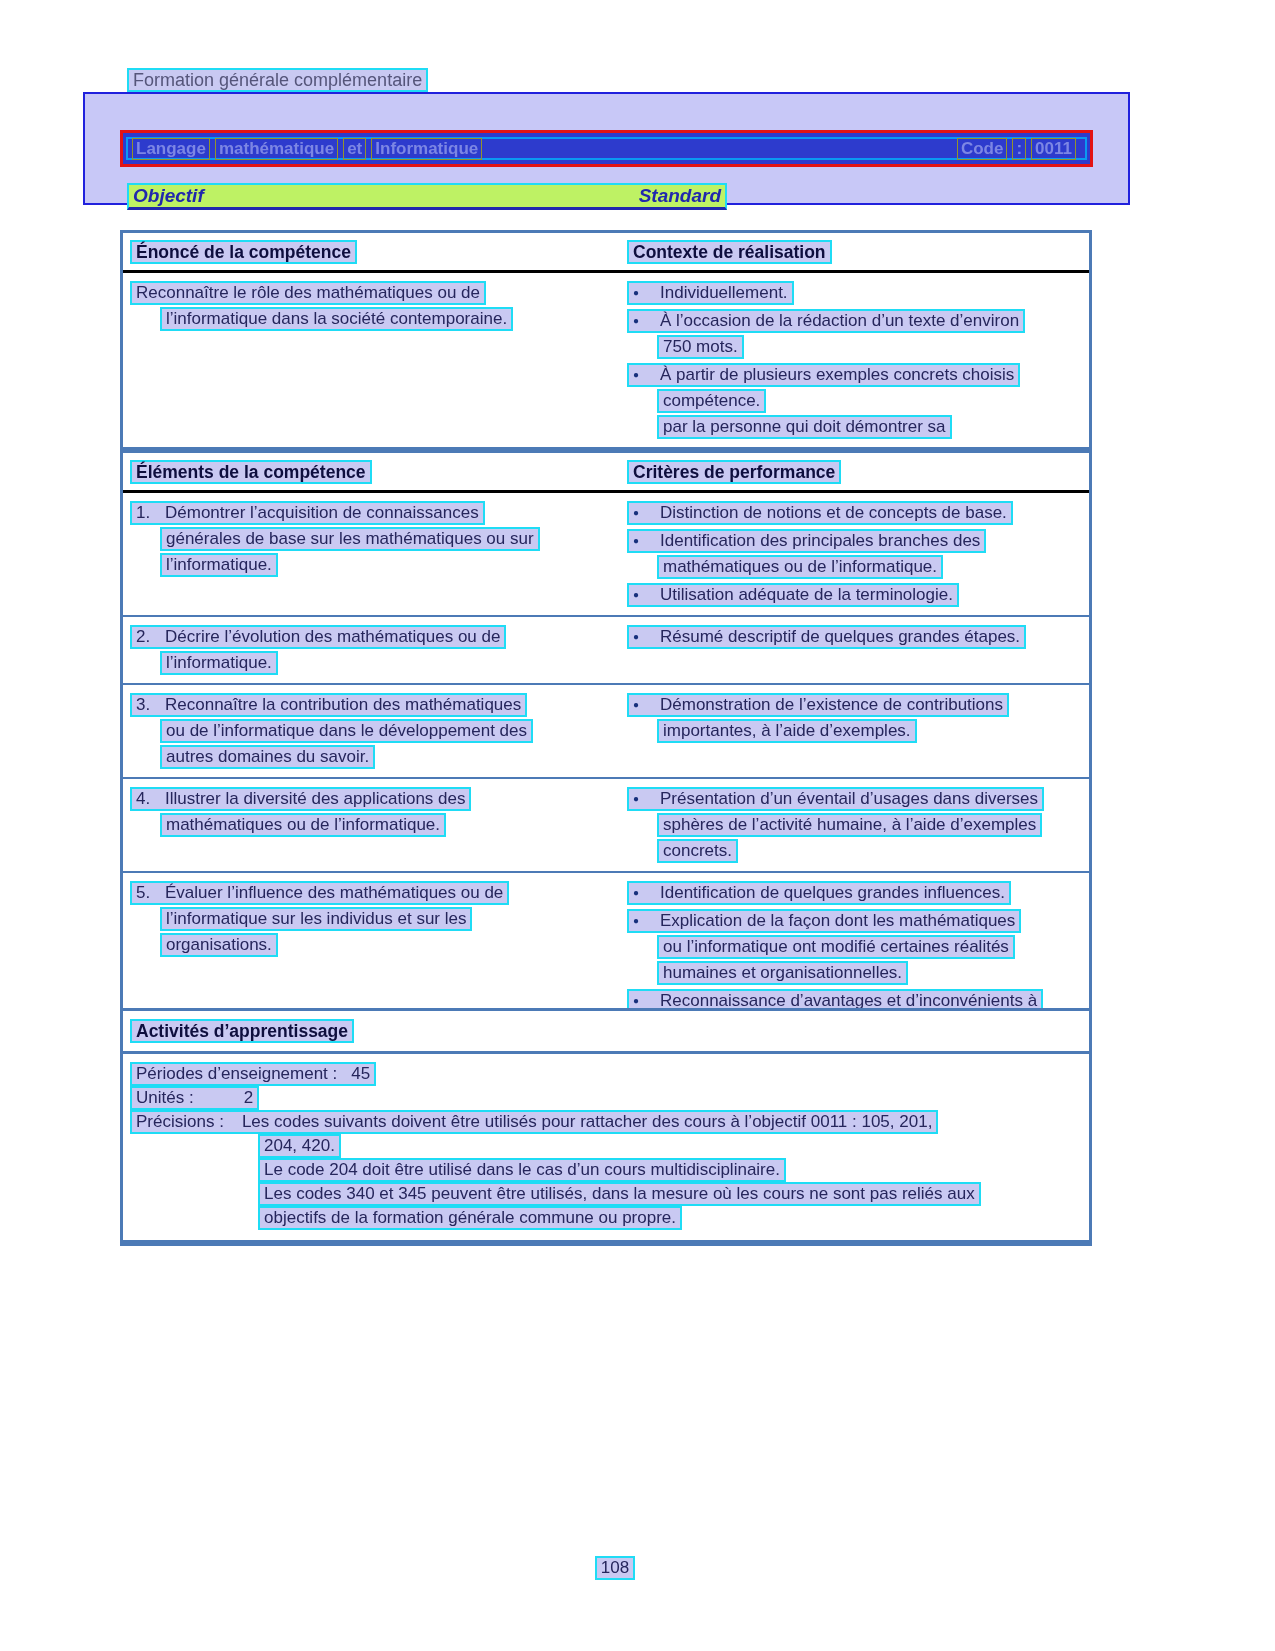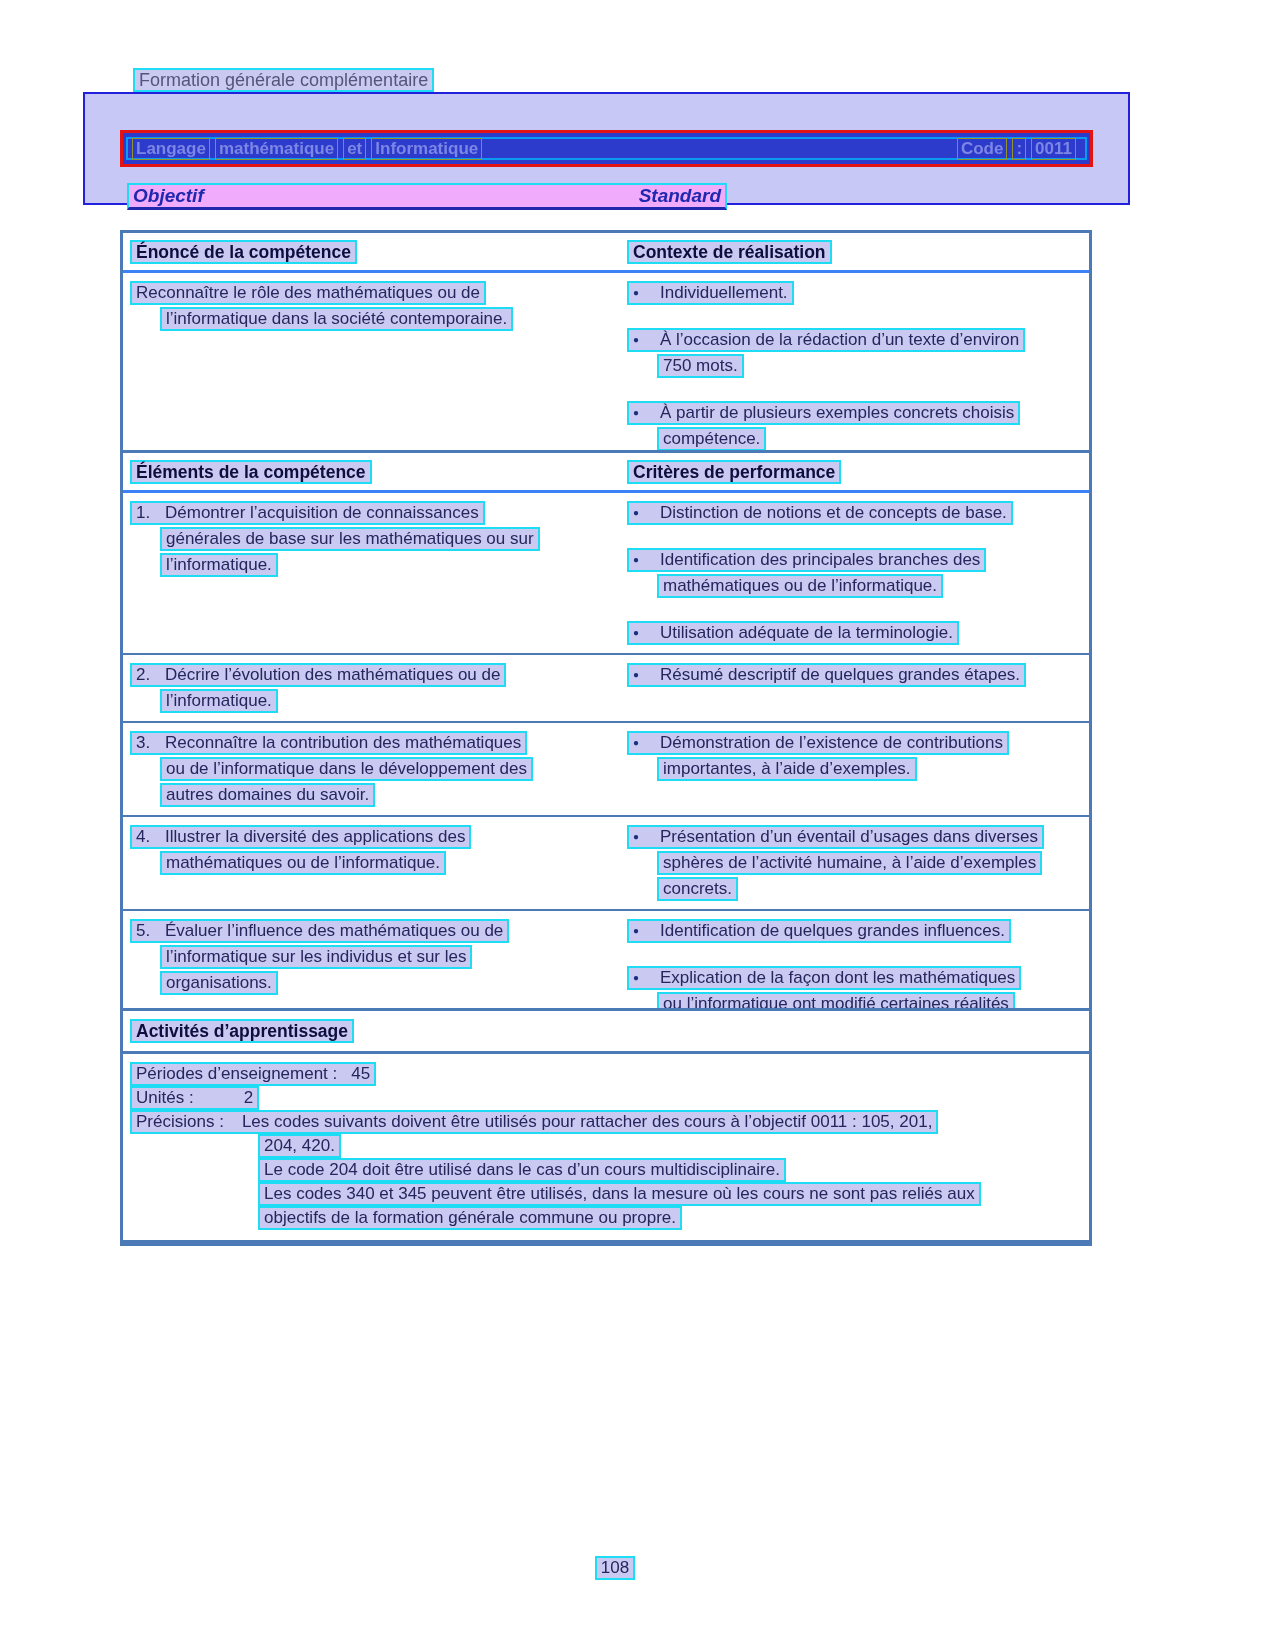--- a/index.html
+++ b/index.html
@@ -17,21 +17,21 @@
     display:inline-block;
     background:#c9c9f2;
     border:2px solid #1fdcf5;
     padding:0 4px;
     line-height:20px;
     white-space:nowrap;
     vertical-align:top;
   }
   .hdr{font-weight:bold;color:#0e0e3e;font-size:17.5px;}
   
-  .breadcrumb{position:absolute;left:133px;top:68px;color:#55557a;font-size:18px;}
+  .breadcrumb{position:absolute;left:127px;top:68px;color:#55557a;font-size:18px;}
   
   .band{
     position:absolute;left:83px;top:92px;width:1043px;height:109px;
     background:#c8c8f7;border:2px solid #2121dd;
   }
   .banner{
     position:absolute;left:120px;top:130px;width:973px;height:37px;
     background:#2d3bcd;border:3px solid #e31313;
     box-sizing:border-box;
   }
@@ -39,45 +39,45 @@
     position:absolute;left:3px;right:3px;top:4px;bottom:4px;
     border:2px solid #0a9af2;
     display:flex;align-items:center;padding:0 4px;
     color:#7c86e4;font-size:17px;
   }
   .bword{border:1px solid #93932c;padding:0 3px;margin-right:5px;font-weight:bold;}
   .code-group{margin-left:auto;display:flex;}
   
   .obj-row{
     position:absolute;left:127px;top:183px;width:588px;height:22px;
-    background:#f0abfc;border:2px solid #1fdcf5;border-bottom:3px solid #2028ad;
+    background:#bef264;border:2px solid #1fdcf5;border-bottom:3px solid #2028ad;
     display:flex;justify-content:space-between;align-items:center;
     padding:0 4px;box-sizing:content-box;
     font-weight:bold;font-style:italic;font-size:19px;color:#2028ad;
   }
   
   .tbl{
     position:absolute;left:120px;width:972px;
     border:3px solid #4c7ab6;border-bottom-width:6px;
     box-sizing:border-box;background:#ffffff;
   }
   .t1{top:230px;min-height:203px;}
   .t2{top:450px;min-height:538px;}
   .t3{top:1008px;min-height:212px;}
   .thead{
     display:grid;grid-template-columns:497px 1fr;
-    padding:7px 2px 6px 7px;border-bottom:3px solid #3b82f6;
+    padding:7px 2px 6px 7px;border-bottom:3px solid #000000;
   }
   .trow{
     display:grid;grid-template-columns:497px 1fr;
     padding:8px 0 8px 7px;
   }
   .trow + .trow{border-top:2px solid #4c7ab6;}
   .cell{overflow:visible;}
-  .item + .item{margin-top:23px;}
+  .item + .item{margin-top:4px;}
   .line + .line{margin-top:2px;}
   .cont{margin-left:30px;text-decoration:underline;}
   .mark{display:inline-block;}
   .num{width:29px;}
   .dot{width:27px;font-size:10px;color:#17307c;vertical-align:2px;}
   
   .t3-head{padding:8px 0 8px 7px;border-bottom:3px solid #4c7ab6;}
   .t3-body{padding:8px 0 10px 7px;}
   .f + .f{margin-top:0;}
   .ind{margin-left:128px;}

